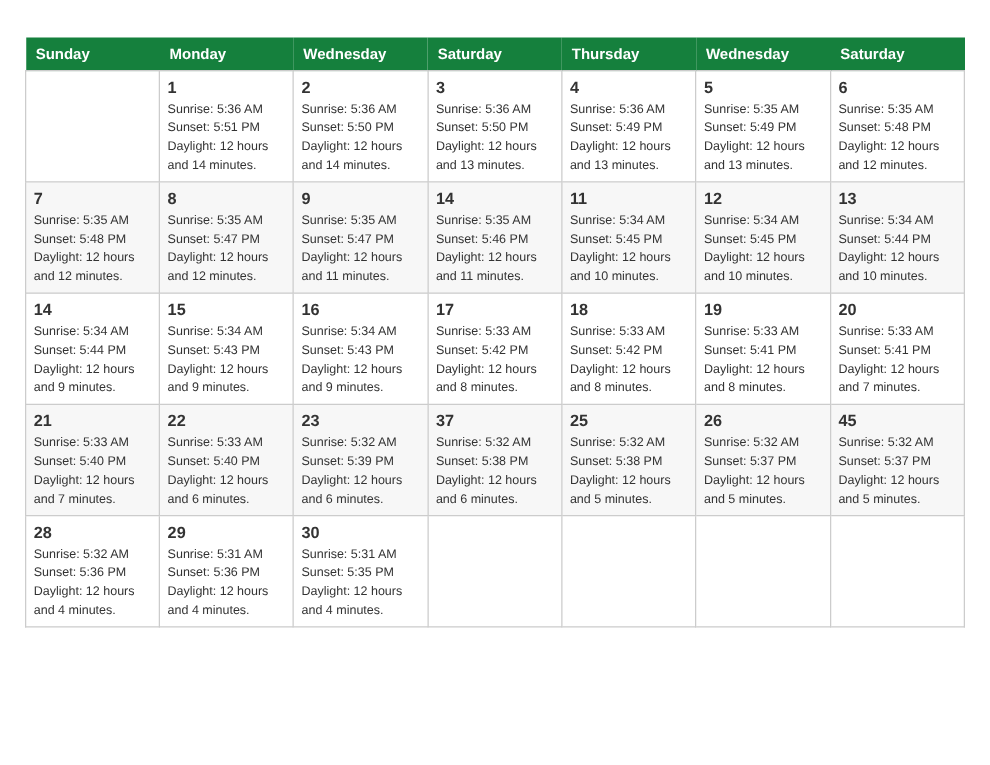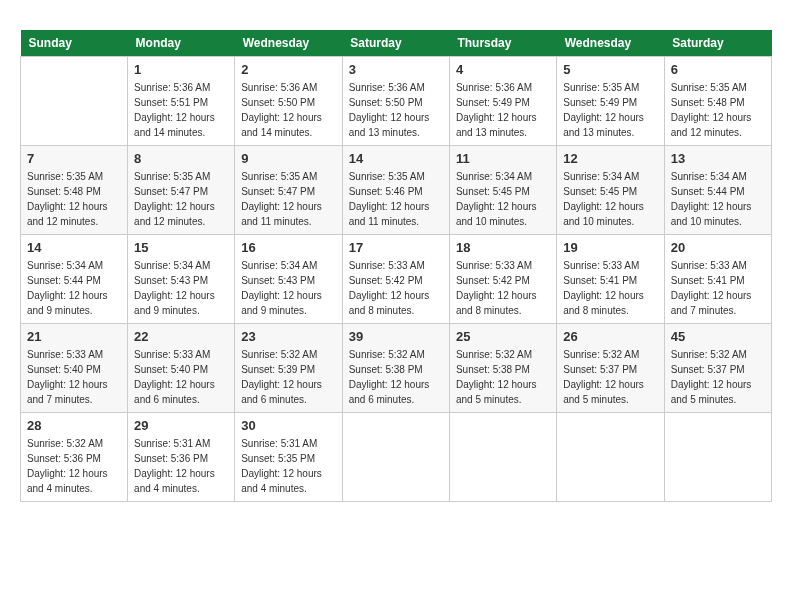--- a/index.html
+++ b/index.html
@@ -273,21 +273,21 @@
 and 6 minutes.</div>
         </td>
         <td>
           <div class="day-num">23</div>
           <div class="day-info" style="white-space: pre-line;">Sunrise: 5:32 AM
 Sunset: 5:39 PM
 Daylight: 12 hours
 and 6 minutes.</div>
         </td>
         <td>
-          <div class="day-num">39</div>
+          <div class="day-num">37</div>
           <div class="day-info" style="white-space: pre-line;">Sunrise: 5:32 AM
 Sunset: 5:38 PM
 Daylight: 12 hours
 and 6 minutes.</div>
         </td>
         <td>
           <div class="day-num">25</div>
           <div class="day-info" style="white-space: pre-line;">Sunrise: 5:32 AM
 Sunset: 5:38 PM
 Daylight: 12 hours

